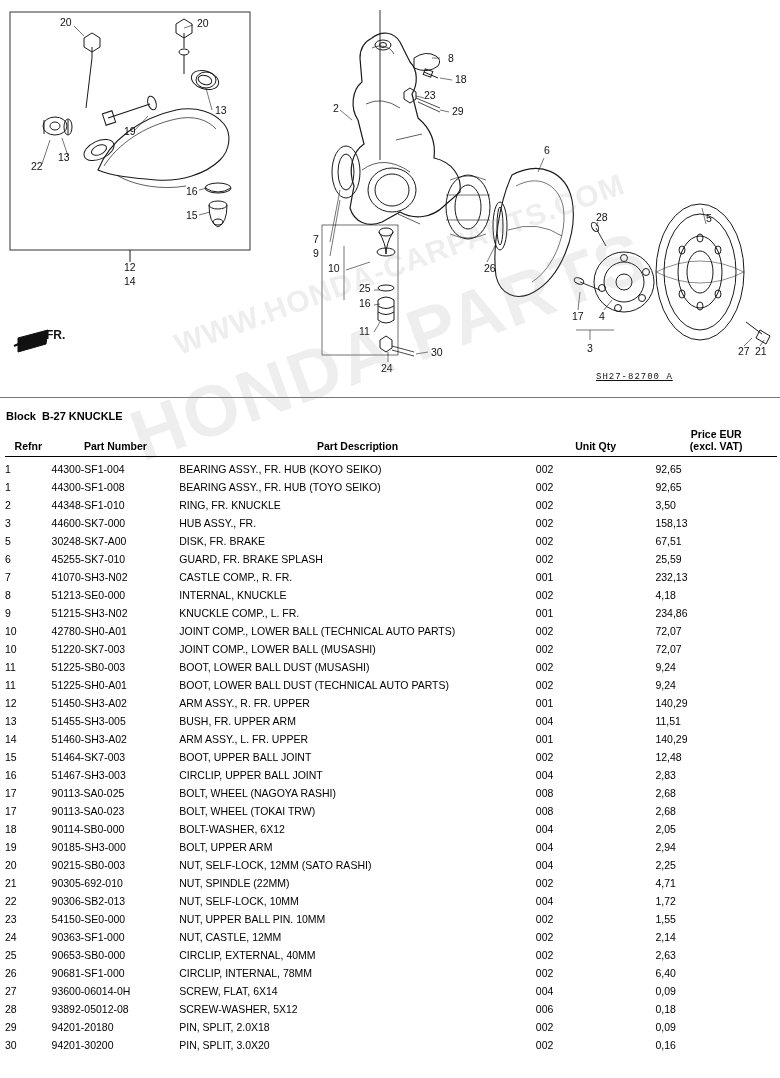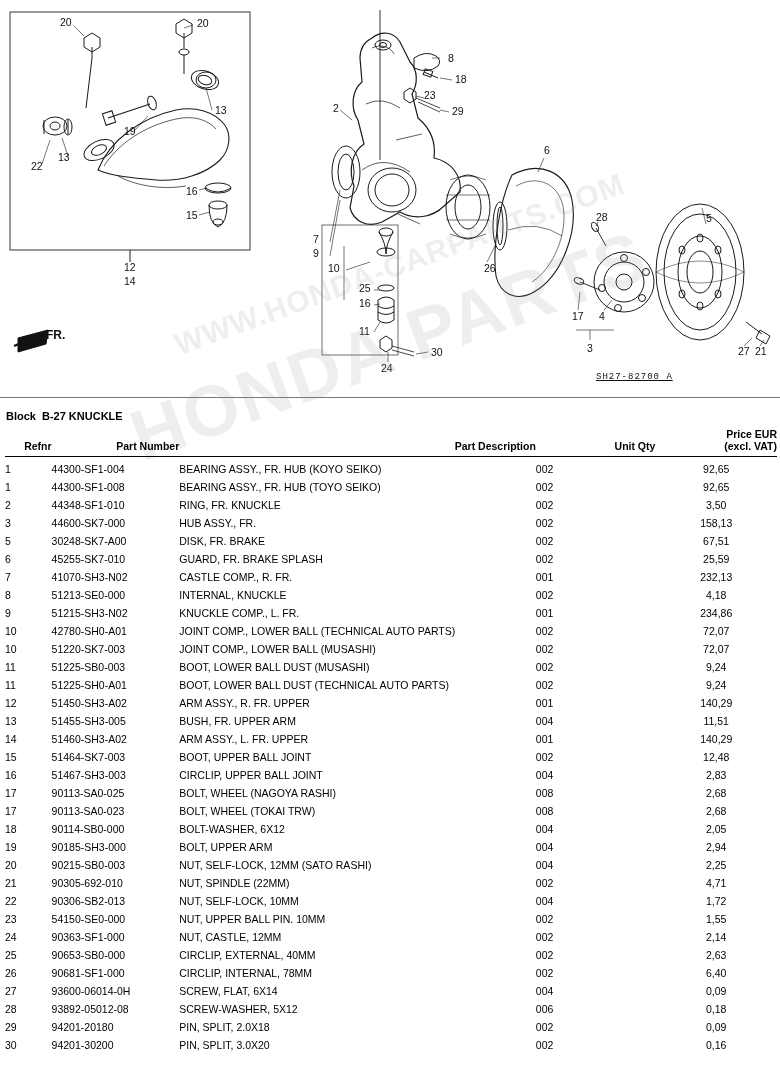--- a/index.html
+++ b/index.html
@@ -102,38 +102,38 @@
   table.parts {
     width: 772px;
     margin-left: 5px;
     border-collapse: collapse;
     font-size: 10.5px;
     color: #000;
   }
   table.parts thead th {
     font-size: 10.5px;
     font-weight: bold;
-    text-align: right;
+    text-align: center;
     padding: 0 0 4px 0;
     vertical-align: bottom;
     border-bottom: 1px solid #000;
   }
   th.c-refnr { width: 46px; }
   th.c-part  { width: 126px; }
   th.c-desc  { width: 352px; }
   th.c-qty   { width: 118px; }
   th.c-price { width: 120px; text-align: right; padding-right: 8px; }
   .price-head-1 { display: block; }
   .price-head-2 { display: block; }
   table.parts tbody td {
     padding: 2.5px 0 2.5px 0;
     vertical-align: top;
     line-height: 13px;
   }
-  td.c-price { text-align: center; padding-right: 8px; }
+  td.c-price { text-align: left; padding-right: 8px; }
   tbody tr.row:first-child td { padding-top: 6px; }
 </style>
 </head>
 <body>
 
 <div id="page">
 
   <div class="diagram-panel">
 
     <svg class="diagram" width="780" height="398" viewBox="0 0 780 398">

